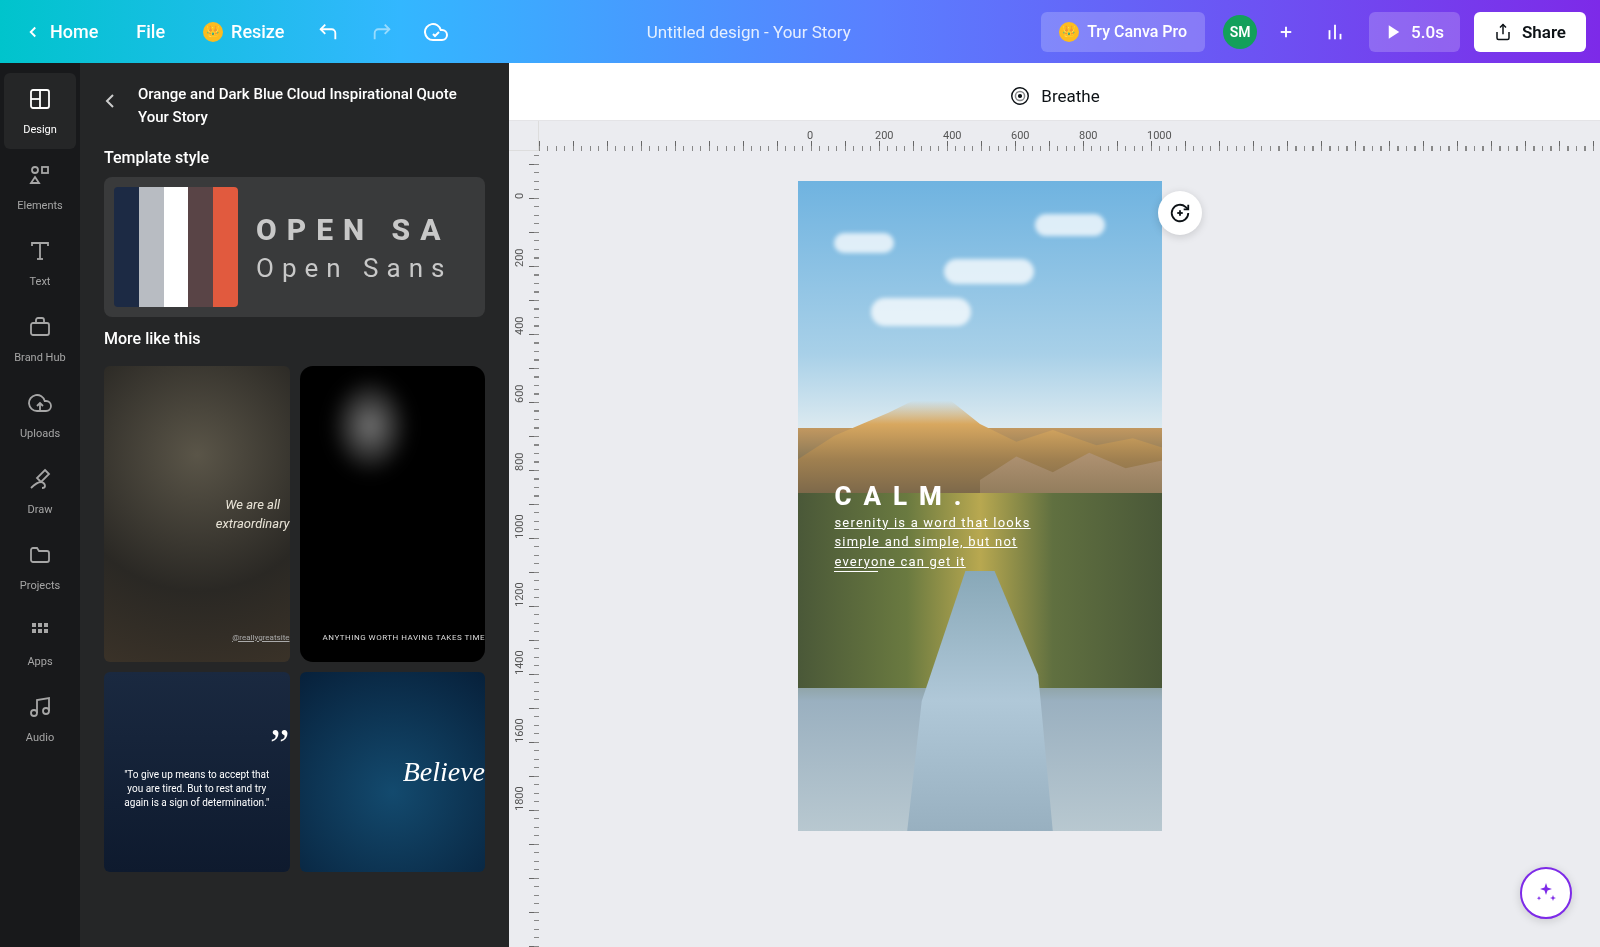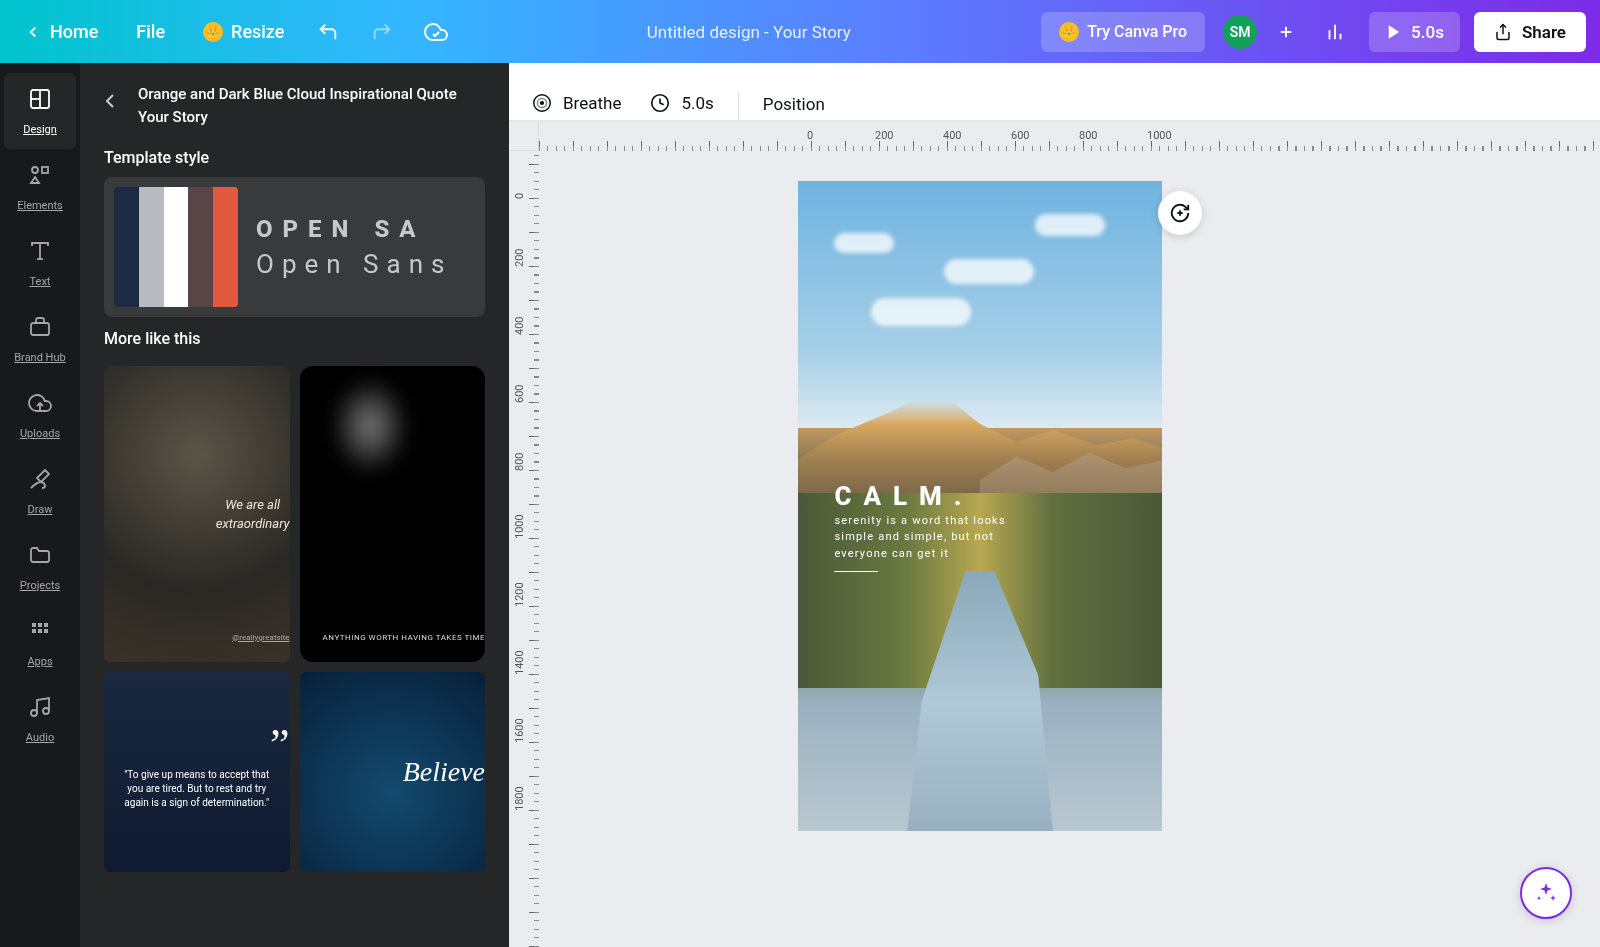--- a/index.html
+++ b/index.html
@@ -16,56 +16,56 @@
 .topbar .spacer { flex: 1; }
 .topbar .title-input { background: transparent; border: none; color: rgba(255,255,255,0.85); font-size: 17px; text-align: center; width: 280px; outline: none; }
 .topbar .try-pro { background: rgba(255,255,255,0.2); border-radius: 6px; padding: 10px 18px; display: flex; align-items: center; gap: 8px; font-size: 16px; font-weight: 500; cursor: pointer; }
 .topbar .avatar { width: 34px; height: 34px; border-radius: 50%; background: #13a05b; color: #fff; display: flex; align-items: center; justify-content: center; font-weight: 600; font-size: 14px; margin-left: 4px; }
 .topbar .plus-btn { width: 30px; height: 30px; display: flex; align-items: center; justify-content: center; color: #fff; cursor: pointer; font-size: 22px; }
 .topbar .duration-btn { display: flex; align-items: center; gap: 8px; background: rgba(255,255,255,0.2); border-radius: 6px; padding: 10px 16px; font-size: 17px; font-weight: 500; cursor: pointer; }
 .topbar .share-btn { background: #fff; color: #0d1216; border-radius: 6px; padding: 10px 20px; display: flex; align-items: center; gap: 10px; font-size: 17px; font-weight: 600; cursor: pointer; }
 
 
 .sidebar-rail { position: absolute; left: 0; top: 63px; width: 80px; bottom: 0; background: #18191b; display: flex; flex-direction: column; align-items: center; padding-top: 10px; }
-.rail-item { width: 72px; height: 76px; display: flex; flex-direction: column; align-items: center; justify-content: center; gap: 12px; color: #a6a6a6; font-size: 11px; cursor: pointer; border-radius: 6px; text-decoration: underline; }
+.rail-item { width: 72px; height: 76px; display: flex; flex-direction: column; align-items: center; justify-content: center; gap: 12px; color: #a6a6a6; font-size: 11px; cursor: pointer; border-radius: 6px; }
 .rail-item.active { background: #252627; color: #fff; }
 .rail-item svg { width: 24px; height: 24px; }
 
 
 .side-panel { position: absolute; left: 80px; top: 63px; width: 429px; bottom: 0; background: #252627; color: #fff; overflow-y: auto; }
 .panel-head { display: flex; align-items: flex-start; gap: 16px; padding: 20px 24px 8px 18px; }
 .panel-head .back { width: 24px; height: 24px; color: #ccc; cursor: pointer; flex-shrink: 0; margin-top: 6px; }
 .panel-head h2 { font-size: 15px; font-weight: 500; line-height: 1.5; }
 .section-label { font-size: 16px; font-weight: 500; padding: 12px 24px 10px; }
 .style-card { margin: 0 24px; height: 140px; background: #393a3b; border-radius: 8px; display: flex; align-items: center; padding: 10px; gap: 18px; cursor: pointer; }
 .swatches { display: flex; height: 120px; width: 124px; border-radius: 4px; overflow: hidden; }
 .swatches div { flex: 1; }
 .style-text { color: #c8c8c8; overflow: hidden; }
-.style-text .f1 { font-size: 24px; font-weight: 800; letter-spacing: 10px; white-space: nowrap; margin-bottom: 6px; }
+.style-text .f1 { font-size: 30px; font-weight: 800; letter-spacing: 10px; white-space: nowrap; margin-bottom: 6px; }
 .style-text .f2 { font-size: 26px; letter-spacing: 8px; white-space: nowrap; }
 .template-grid { display: grid; grid-template-columns: 1fr 1fr; gap: 10px; padding: 8px 24px; }
 .tcard { height: 296px; border-radius: 6px; background: #1a1a1a; position: relative; overflow: hidden; cursor: pointer; display: flex; align-items: flex-end; justify-content: center; flex-direction: column; }
 .tcard.c1 { background: radial-gradient(circle at 50% 30%, #5a5548 0%, #2a2824 60%, #3a3228 100%); }
 .tcard.c1 .q { font-style: italic; font-family: Georgia, serif; font-size: 13px; text-align: center; color: #eae5d8; line-height: 1.5; }
 .tcard.c1 .handle { position: absolute; bottom: 20px; font-size: 8px; color: #aaa; text-decoration: underline; }
 .tcard.c2 { background: #000; border-radius: 13px; }
 .tcard.c2 .smoke { position: absolute; top: 10px; left: 30px; width: 80px; height: 100px; background: radial-gradient(ellipse, rgba(200,200,200,0.6), transparent 70%); filter: blur(8px); border-radius: 50%; }
 .tcard.c2 .cap { position: absolute; bottom: 20px; font-size: 8px; letter-spacing: 0.5px; color: #ddd; }
 .tcard.c3 { background: linear-gradient(#1a2940, #0e1a2e); }
 .tcard.c3 .qicon { font-size: 44px; font-family: Georgia; color: #fff; line-height: 0.5; margin-bottom: 12px; }
 .tcard.c3 .qtext { font-size: 10px; text-align: center; color: #fff; padding: 0 20px; line-height: 1.4; }
 .tcard.c4 { background: radial-gradient(circle at 50% 60%, #134a6e, #07203a); }
 .tcard.c4 .script { font-family: cursive; font-style: italic; font-size: 28px; color: #fff; }
 
 
 .collapse-tab { position: absolute; left: 509px; top: 63px; bottom: 0; width: 20px; display: flex; align-items: center; pointer-events: none; }
 .collapse-tab .nub { width: 18px; height: 90px; background: #252627; border-radius: 0 50px 50px 0; display: flex; align-items: center; justify-content: center; pointer-events: auto; cursor: pointer; }
 
 
-.editor-toolbar { position: absolute; left: 509px; right: 0; top: 63px; height: 58px; background: #fff; border-bottom: 1px solid #e4e4e7; display: flex; align-items: flex-end; padding: 0 18px; gap: 20px; }
+.editor-toolbar { position: absolute; left: 509px; right: 0; top: 63px; height: 58px; background: #fff; border-bottom: 1px solid #e4e4e7; display: flex; align-items: center; padding: 16px 18px; gap: 20px; flex-direction: column; }
 .ed-btn { display: flex; align-items: center; gap: 10px; font-size: 17px; color: #0d1216; cursor: pointer; padding: 6px 4px; }
 .ed-sep { width: 1px; height: 28px; background: #e0e0e3; }
 
 
 .canvas-area { position: absolute; left: 509px; right: 0; top: 121px; bottom: 0; background: #ebecf0; }
 .ruler-h { position: absolute; top: 0; left: 30px; right: 0; height: 30px; background: #ebecf0; font-size: 11px; color: #555; }
 .ruler-h .maj { position: absolute; top: 8px; }
 .ruler-h .ticks { position: absolute; left: 0; right: 0; bottom: 0; height: 10px; background-image:
   repeating-linear-gradient(90deg, #888 0 1px, transparent 1px 8.5px),
   repeating-linear-gradient(90deg, #666 0 1px, transparent 1px 34px);
@@ -86,21 +86,21 @@
 
 .canvas-wrap { position: absolute; left: 289px; top: 60px; width: 364px; height: 650px; }
 .design-canvas { width: 100%; height: 100%; background: linear-gradient(180deg, #8ec5e8 0%, #b8d9ec 18%, #d8e8f0 28%, #c29860 38%, #7a7055 44%, #5a6e40 54%, #8a9a55 60%, #6a7a50 70%, #9ab0c0 80%, #b8c8d0 100%); position: relative; overflow: hidden; }
 .sky { position:absolute; top:0; left:0; right:0; height:38%; background: linear-gradient(#6fb3e0, #a8d0e8 70%, #dceaf0); }
 .cloud { position:absolute; background: rgba(255,255,255,0.75); border-radius: 40px; filter: blur(2px); }
 .mtn { position:absolute; top:32%; left:0; right:0; height:18%; background: linear-gradient(180deg, transparent 0%, transparent 10%, #d8a860 30%, #a08050 60%, #706048 100%); clip-path: polygon(0 60%, 10% 40%, 25% 20%, 38% 0%, 42% 10%, 50% 30%, 60% 45%, 70% 35%, 82% 48%, 92% 42%, 100% 50%, 100% 100%, 0 100%); }
 .mtn2 { position:absolute; top:40%; left:50%; right:0; height:12%; background: linear-gradient(180deg, #b89878, #807050); clip-path: polygon(0 50%, 20% 20%, 40% 40%, 60% 15%, 80% 35%, 100% 25%, 100% 100%, 0 100%); }
 .trees { position:absolute; top:48%; left:0; right:0; height:30%; background: linear-gradient(90deg, #4a5838, #6a7a40 30%, #b8a850 50%, #607040 70%, #4a5838); }
 .river { position:absolute; top:60%; left:30%; width:40%; bottom:0; background: linear-gradient(180deg, #88a8b8, #b0c8d8 50%, #98b0c0); clip-path: polygon(40% 0, 60% 0, 90% 40%, 100% 100%, 0 100%, 10% 50%); }
 .canvas-title { position: absolute; top: 44%; left: 10%; color: #fff; font-weight: 800; font-size: 26px; letter-spacing: 12px; margin-top: 14px; }
-.canvas-sub { position: absolute; top: 51%; left: 10%; right: 35%; color: #fff; font-size: 11px; letter-spacing: 1.2px; line-height: 1.5; }
+.canvas-sub { position: absolute; top: 51%; left: 10%; right: 35%; color: #fff; font-size: 13px; letter-spacing: 1.2px; line-height: 1.5; text-decoration: underline; }
 .canvas-line { position: absolute; top: 60%; left: 10%; width: 44px; height: 1px; background: #fff; }
 
 .regen-btn { position: absolute; right: -40px; top: 10px; width: 44px; height: 44px; background: #fff; border-radius: 50%; box-shadow: 0 2px 8px rgba(0,0,0,0.15); display: flex; align-items: center; justify-content: center; cursor: pointer; }
 
 .fab { position: absolute; right: 28px; bottom: 28px; width: 52px; height: 52px; border-radius: 50%; background: #fff; border: 2px solid #7d2ae8; display: flex; align-items: center; justify-content: center; cursor: pointer; box-shadow: 0 2px 10px rgba(0,0,0,0.15); }
 </style>
 </head>
 <body>
 
 <div class="topbar">

